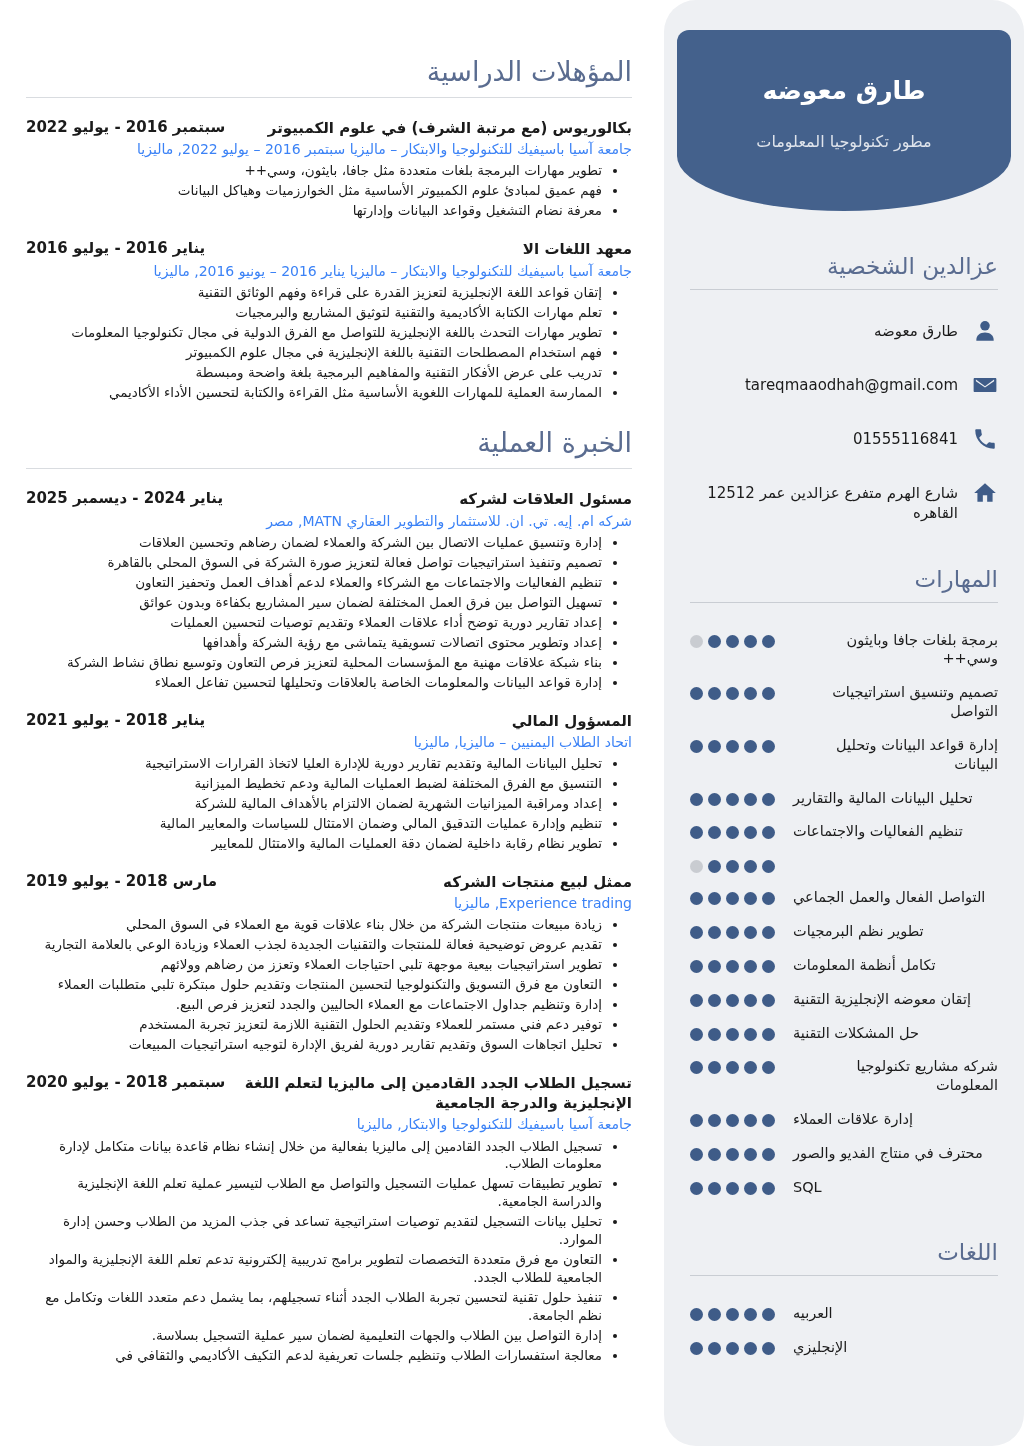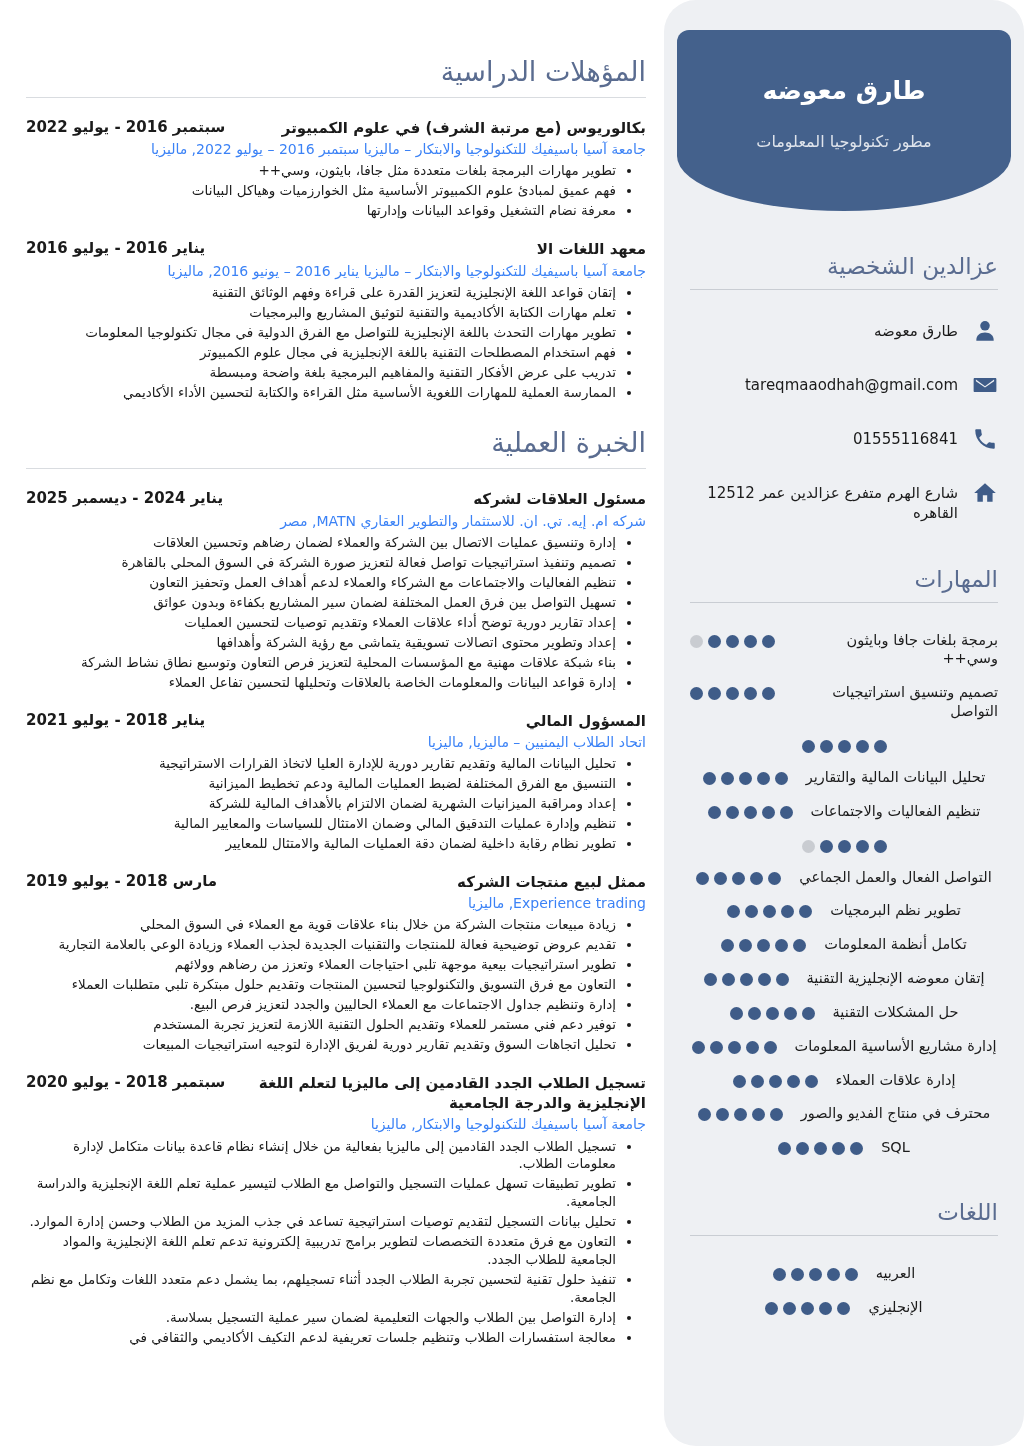--- a/index.html
+++ b/index.html
@@ -24,29 +24,29 @@
   .side-section { padding:0 26px; }
   .side-heading { font-size:23px; font-weight:400; color:#5a6c90; margin:42px 0 10px; }
   hr.side-rule { border:0; border-top:1.5px solid #c9cdd3; margin:0 0 28px; }
 
   .detail-row { display:flex; align-items:flex-start; gap:14px; margin-bottom:28px; }
   .detail-icon { flex:0 0 26px; height:26px; }
   .detail-icon svg { width:26px; height:26px; fill:#3f5c88; display:block; }
   .detail-text { font-size:15px; line-height:1.35; padding-top:3px; text-align:right; word-break:break-word; }
   .detail-text.ltr { direction:ltr; unicode-bidi:embed;margin-left:32px; }
 
-  .skill-row { display:flex; justify-content:center; align-items:flex-start; gap:18px; margin-bottom:15px; }
+  .skill-row { display:flex; justify-content:flex-end; align-items:flex-start; gap:18px; margin-bottom:15px; }
   .skill-label { font-size:14.5px; line-height:1.3; max-width:208px; }
   .dots { display:flex; gap:5px; padding-top:4px; direction:rtl; flex-shrink:0; }
   .dot { width:13px; height:13px; border-radius:50%; }
   .dot.filled { background:#3f5c88; }
   .dot.empty  { background:#c9ccd1; }
 
   
-  .main { flex:1 1 auto; background:#ffffff; padding:56px 18px 0 26px; }
+  .main { flex:1 1 auto; background:#ffffff; padding:56px 32px 0 26px; }
   .main-heading { font-size:27px; font-weight:400; color:#5a6c90; margin:0 0 10px; }
   hr.main-rule { border:0; border-top:1.5px solid #d9dce0; margin:0 0 20px; }
   .section { margin-bottom:6px; }
   .section + .section { margin-top:26px; }
 
   .entry { margin-bottom:19px; }
   .entry-head { display:flex; justify-content:space-between; align-items:flex-start; gap:18px; }
   .entry-title { font-weight:bold; font-size:15px; line-height:1.35; max-width:425px; }
   .entry-date  { font-weight:bold; font-size:15px; white-space:nowrap; }
   .entry-sub   { color:#3b82f6; font-size:14px; line-height:1.3; margin-top:2px; }
@@ -122,20 +122,21 @@
             <div class="skill-label">تصميم وتنسيق استراتيجيات التواصل</div>
             <div class="dots">
               <span class="dot filled"></span>
               <span class="dot filled"></span>
               <span class="dot filled"></span>
               <span class="dot filled"></span>
               <span class="dot filled"></span>
             </div>
           </div>
           <div class="skill-row">
+            <div class="skill-label">إدارة قواعد البيانات وتحليل البيانات</div>
             <div class="dots">
               <span class="dot filled"></span>
               <span class="dot filled"></span>
               <span class="dot filled"></span>
               <span class="dot filled"></span>
               <span class="dot filled"></span>
             </div>
           </div>
           <div class="skill-row">
             <div class="skill-label">تحليل البيانات المالية والتقارير</div>
@@ -210,21 +211,21 @@
             <div class="skill-label">حل المشكلات التقنية</div>
             <div class="dots">
               <span class="dot filled"></span>
               <span class="dot filled"></span>
               <span class="dot filled"></span>
               <span class="dot filled"></span>
               <span class="dot filled"></span>
             </div>
           </div>
           <div class="skill-row">
-            <div class="skill-label">إدارة مشاريع الأساسية المعلومات</div>
+            <div class="skill-label">شركه مشاريع تكنولوجيا المعلومات</div>
             <div class="dots">
               <span class="dot filled"></span>
               <span class="dot filled"></span>
               <span class="dot filled"></span>
               <span class="dot filled"></span>
               <span class="dot filled"></span>
             </div>
           </div>
           <div class="skill-row">
             <div class="skill-label">إدارة علاقات العملاء</div>

